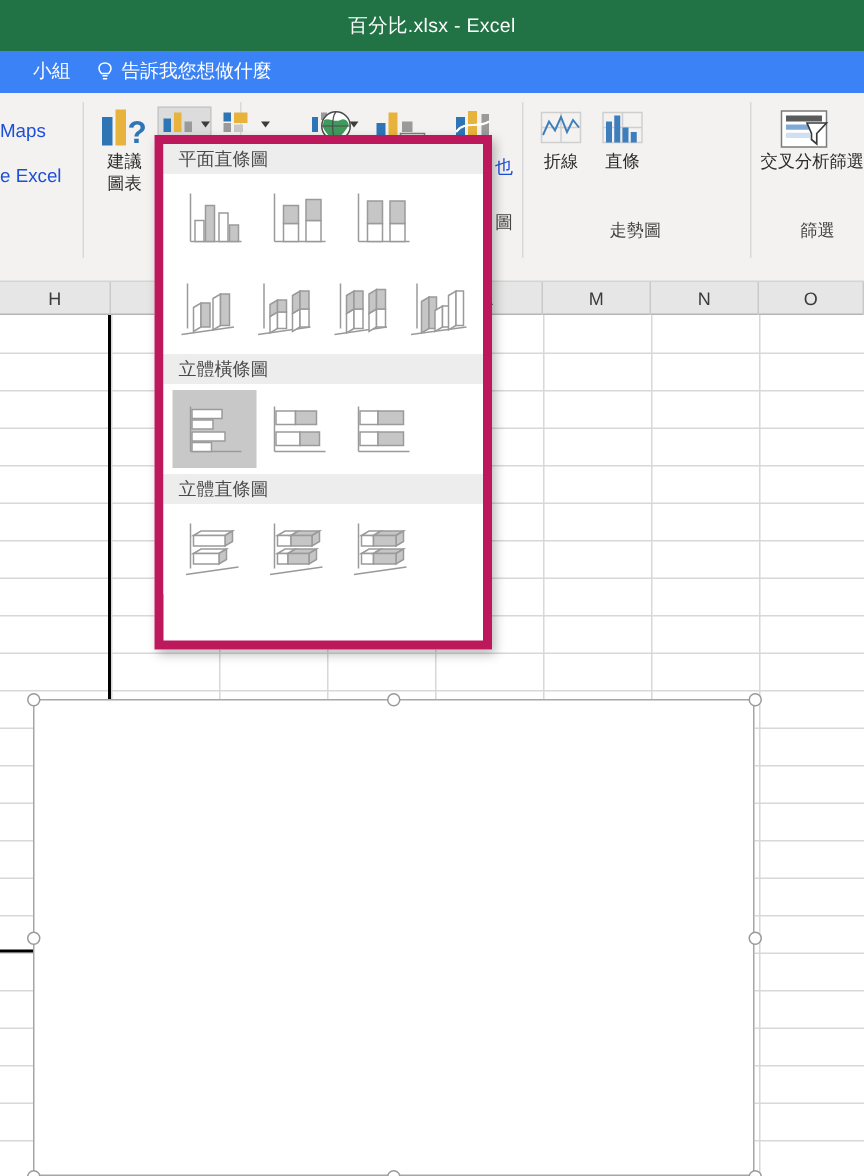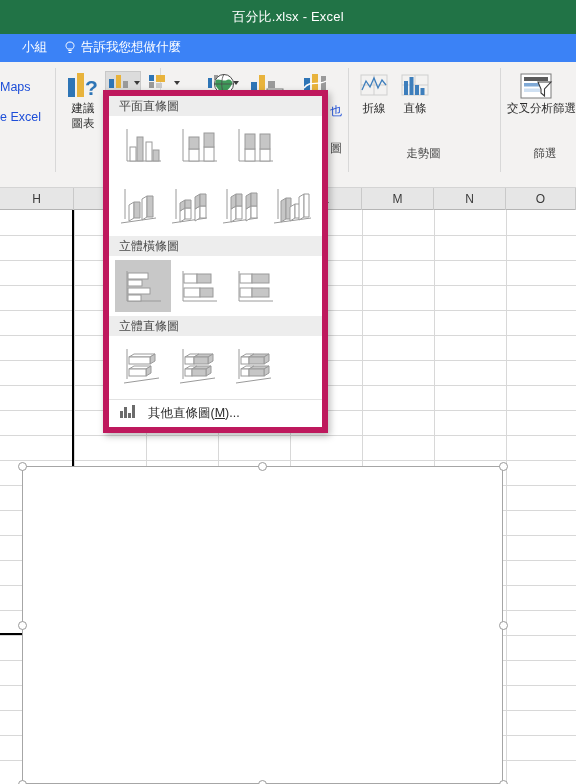--- a/index.html
+++ b/index.html
@@ -484,24 +484,15 @@
             <polygon points="33,12 38,9 38,16 33,19" fill="#c6c6c6" stroke="#9a9a9a" stroke-width="1"></polygon>
             <rect x="18" y="12" width="15" height="7" fill="#c6c6c6" stroke="#9a9a9a" stroke-width="1"></rect>
             <polygon points="10,24 15,21 23,21 18,24" fill="#ffffff" stroke="#9a9a9a" stroke-width="1"></polygon>
             <rect x="10" y="24" width="8" height="7" fill="#ffffff" stroke="#9a9a9a" stroke-width="1"></rect>
             <polygon points="18,24 23,21 38,21 33,24" fill="#c6c6c6" stroke="#9a9a9a" stroke-width="1"></polygon>
             <polygon points="33,24 38,21 38,28 33,31" fill="#c6c6c6" stroke="#9a9a9a" stroke-width="1"></polygon>
             <rect x="18" y="24" width="15" height="7" fill="#c6c6c6" stroke="#9a9a9a" stroke-width="1"></rect>
           </svg>
         </div>
       </div>
-      <div class="gal-foot">
-        <span><svg width="17" height="15" viewBox="0 0 17 15">
-            <rect x="1" y="7" width="3" height="7" fill="#6b6b6b"></rect>
-            <rect x="5" y="3" width="3" height="11" fill="#6b6b6b"></rect>
-            <rect x="9" y="9" width="3" height="5" fill="#6b6b6b"></rect>
-            <rect x="13" y="1" width="3" height="13" fill="#6b6b6b"></rect>
-          </svg></span>
-        <span class="ftxt">其他直條圖(<span class="ul">M</span>)...</span>
-      </div>
     </div>
 
 </div>
 
 </body></html>

